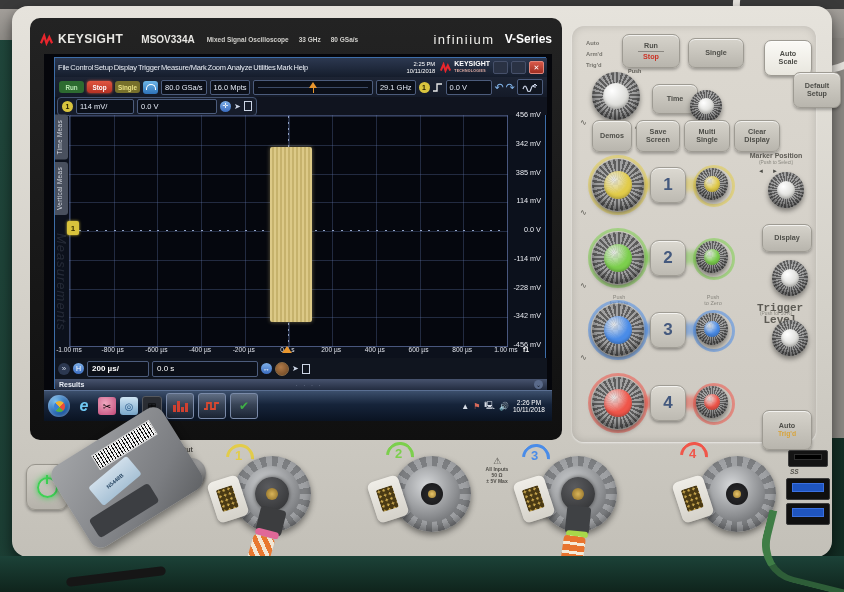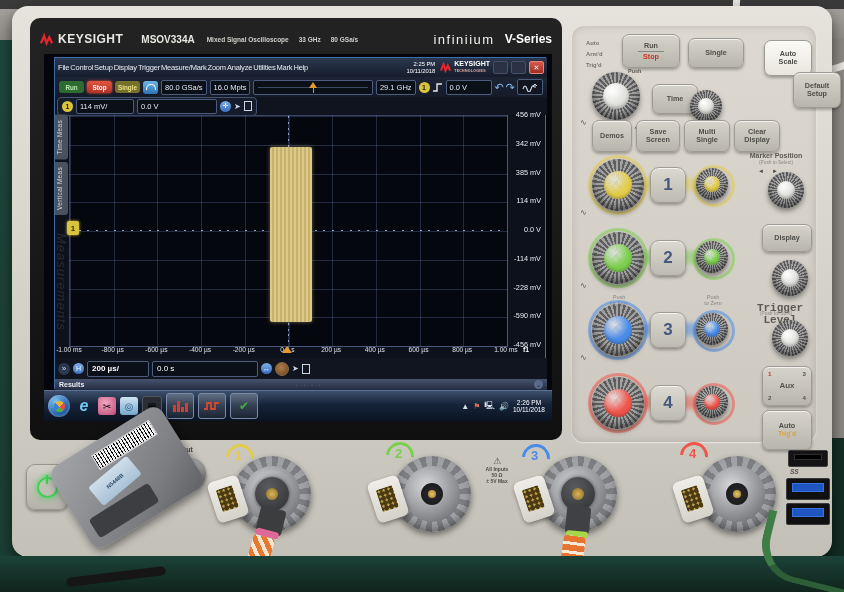--- a/index.html
+++ b/index.html
@@ -273,21 +273,21 @@
         </div>
 
         <div class="abs vlabels">
             <span class="vtick">456 mV</span>
             <span class="vtick">342 mV</span>
             <span class="vtick">385 mV</span>
             <span class="vtick">114 mV</span>
             <span class="vtick">0.0 V</span>
             <span class="vtick">-114 mV</span>
             <span class="vtick">-228 mV</span>
-            <span class="vtick">-590 mV</span>
+            <span class="vtick">-342 mV</span>
             <span class="vtick">-456 mV</span>
           </div>
         <div class="abs tlabels">
             <span class="ttick">-1.00 ms</span>
             <span class="ttick">-800 µs</span>
             <span class="ttick">-600 µs</span>
             <span class="ttick">-400 µs</span>
             <span class="ttick">-200 µs</span>
             <span class="ttick">0.0 s</span>
             <span class="ttick">200 µs</span>
@@ -404,27 +404,20 @@
     <div class="knob" style="left:200px;top:234px;width:36px;height:36px;">
       <div class="cap" style="left:9px;top:9px;width:18px;height:18px;"></div>
     </div>
 
     <span class="plabel" style="left:172px;top:276px;width:72px;font-size:11px;font-family:Liberation Mono, monospace;">Trigger Level</span>
     <span class="psub" style="left:172px;top:285px;width:64px;font-size:4.8px;">(Push for 50%)</span>
     <div class="knob" style="left:200px;top:294px;width:36px;height:36px;">
       <div class="cap" style="left:9px;top:9px;width:18px;height:18px;"></div>
     </div>
 
-    <div class="pbtn aux-btn aux-corners" style="left:190px;top:340px;width:48px;height:38px;">
-      <span>1</span>
-      <span>3</span>
-      <span>2</span>
-      <span>4</span>
-      <span style="font-size:8px;">Aux</span>
-    </div>
     <div class="pbtn aux-btn autotrig" style="left:190px;top:384px;width:48px;height:38px;">
       <span>Auto</span>
       <span class="sub">Trig'd</span>
     </div>
 
     <div style="--c: #e2cc4a;">
       <div class="ch-band" style="left:34px;top:152px;width:112px;"></div>
       <div class="ring" style="left:16px;top:129px;width:54px;height:54px;"></div>
       <div class="knob" style="left:20px;top:133px;width:52px;height:52px;">
           <div class="cap colored" style="left:12px;top:12px;width:28px;height:28px;"></div>

